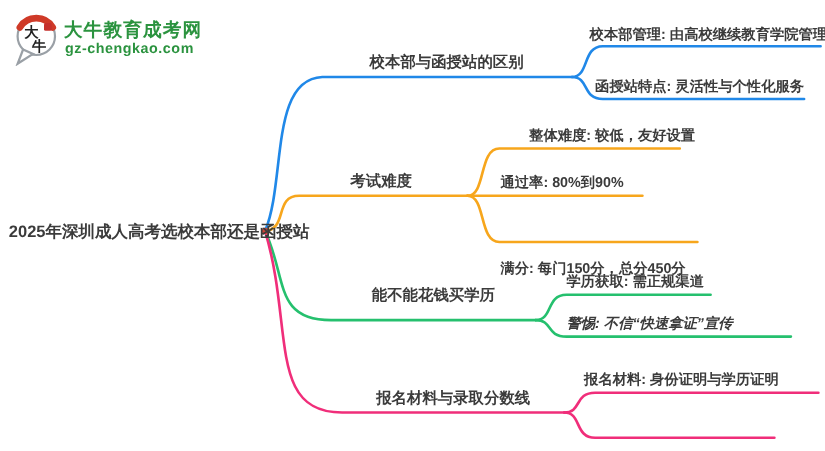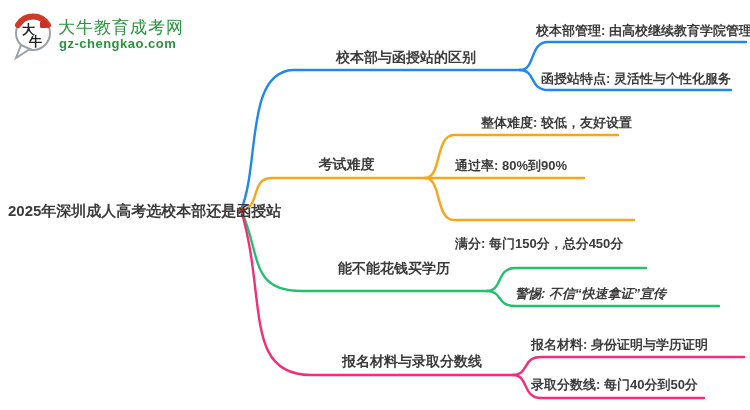--- a/index.html
+++ b/index.html
@@ -14,21 +14,21 @@
     position:absolute;white-space:nowrap;font-weight:bold;color:#3b3b3b;
     line-height:17px;
   }
   .root{font-size:15px;line-height:19px;text-align:right;}
   .blabel{font-size:14px;line-height:18px;text-align:center;}
   .leaf{font-size:13px;}
   
   .logo{position:absolute;left:12px;top:12px;width:230px;height:44px;}
   .logo .bubble{position:absolute;left:0;top:0;}
   .logo .brand{
-    position:absolute;left:46px;top:4px;font-weight:normal;font-size:17px;
+    position:absolute;left:46px;top:4px;font-weight:bold;font-size:17px;
     letter-spacing:1px;
   }
   .logo .domain{
     position:absolute;left:47px;top:24px;font-weight:bold;font-size:13px;
     letter-spacing:0.5px;
   }
   .bub-char{position:absolute;font-weight:bold;color:#222;font-size:13px;line-height:13px;}
 </style>
 </head>
 <body>
@@ -74,19 +74,19 @@
   <div class="t blabel" style="left:292px;top:49px;width:228px;font-family:Liberation Mono, monospace;">校本部与函授站的区别</div>
   <div class="t leaf" style="left:536px;top:22px;">校本部管理: 由高校继续教育学院管理</div>
   <div class="t leaf" style="left:541px;top:70px;">函授站特点: 灵活性与个性化服务</div>
 
   <div class="t blabel" style="left:268px;top:155px;width:157px;">考试难度</div>
   <div class="t leaf" style="left:448px;top:114px;margin-left:33px;">整体难度: 较低，友好设置</div>
   <div class="t leaf" style="left:455px;top:157px;">通过率: 80%到90%</div>
   <div class="t leaf" style="left:455px;top:199px;margin-top:36px;">满分: 每门150分，总分450分</div>
 
   <div class="t blabel" style="left:301px;top:259px;width:186px;">能不能花钱买学历</div>
+  <div class="t leaf" style="left:515px;top:247px;">学历获取: 需正规渠道</div>
   <div class="t leaf" style="left:515px;top:285px;font-style:italic;">警惕: 不信“快速拿证”宣传</div>
 
   <div class="t blabel" style="left:311px;top:352px;width:202px;">报名材料与录取分数线</div>
   <div class="t leaf" style="left:531px;top:336px;">报名材料: 身份证明与学历证明</div>
-  <div class="t leaf" style="left:531px;top:376px;">录取分数线: 每门40分到50分</div>
 
 </div>
 
 </body></html>

